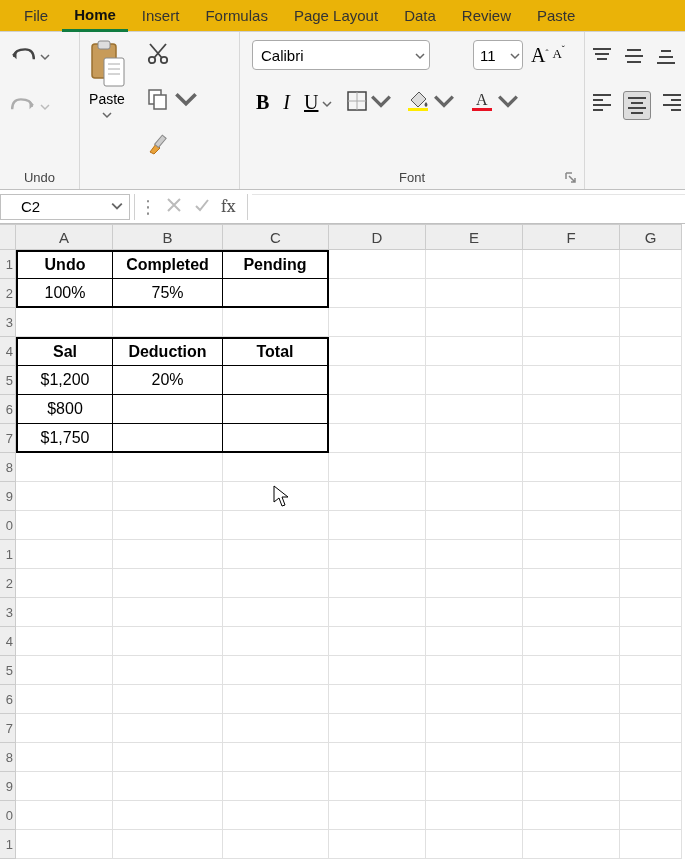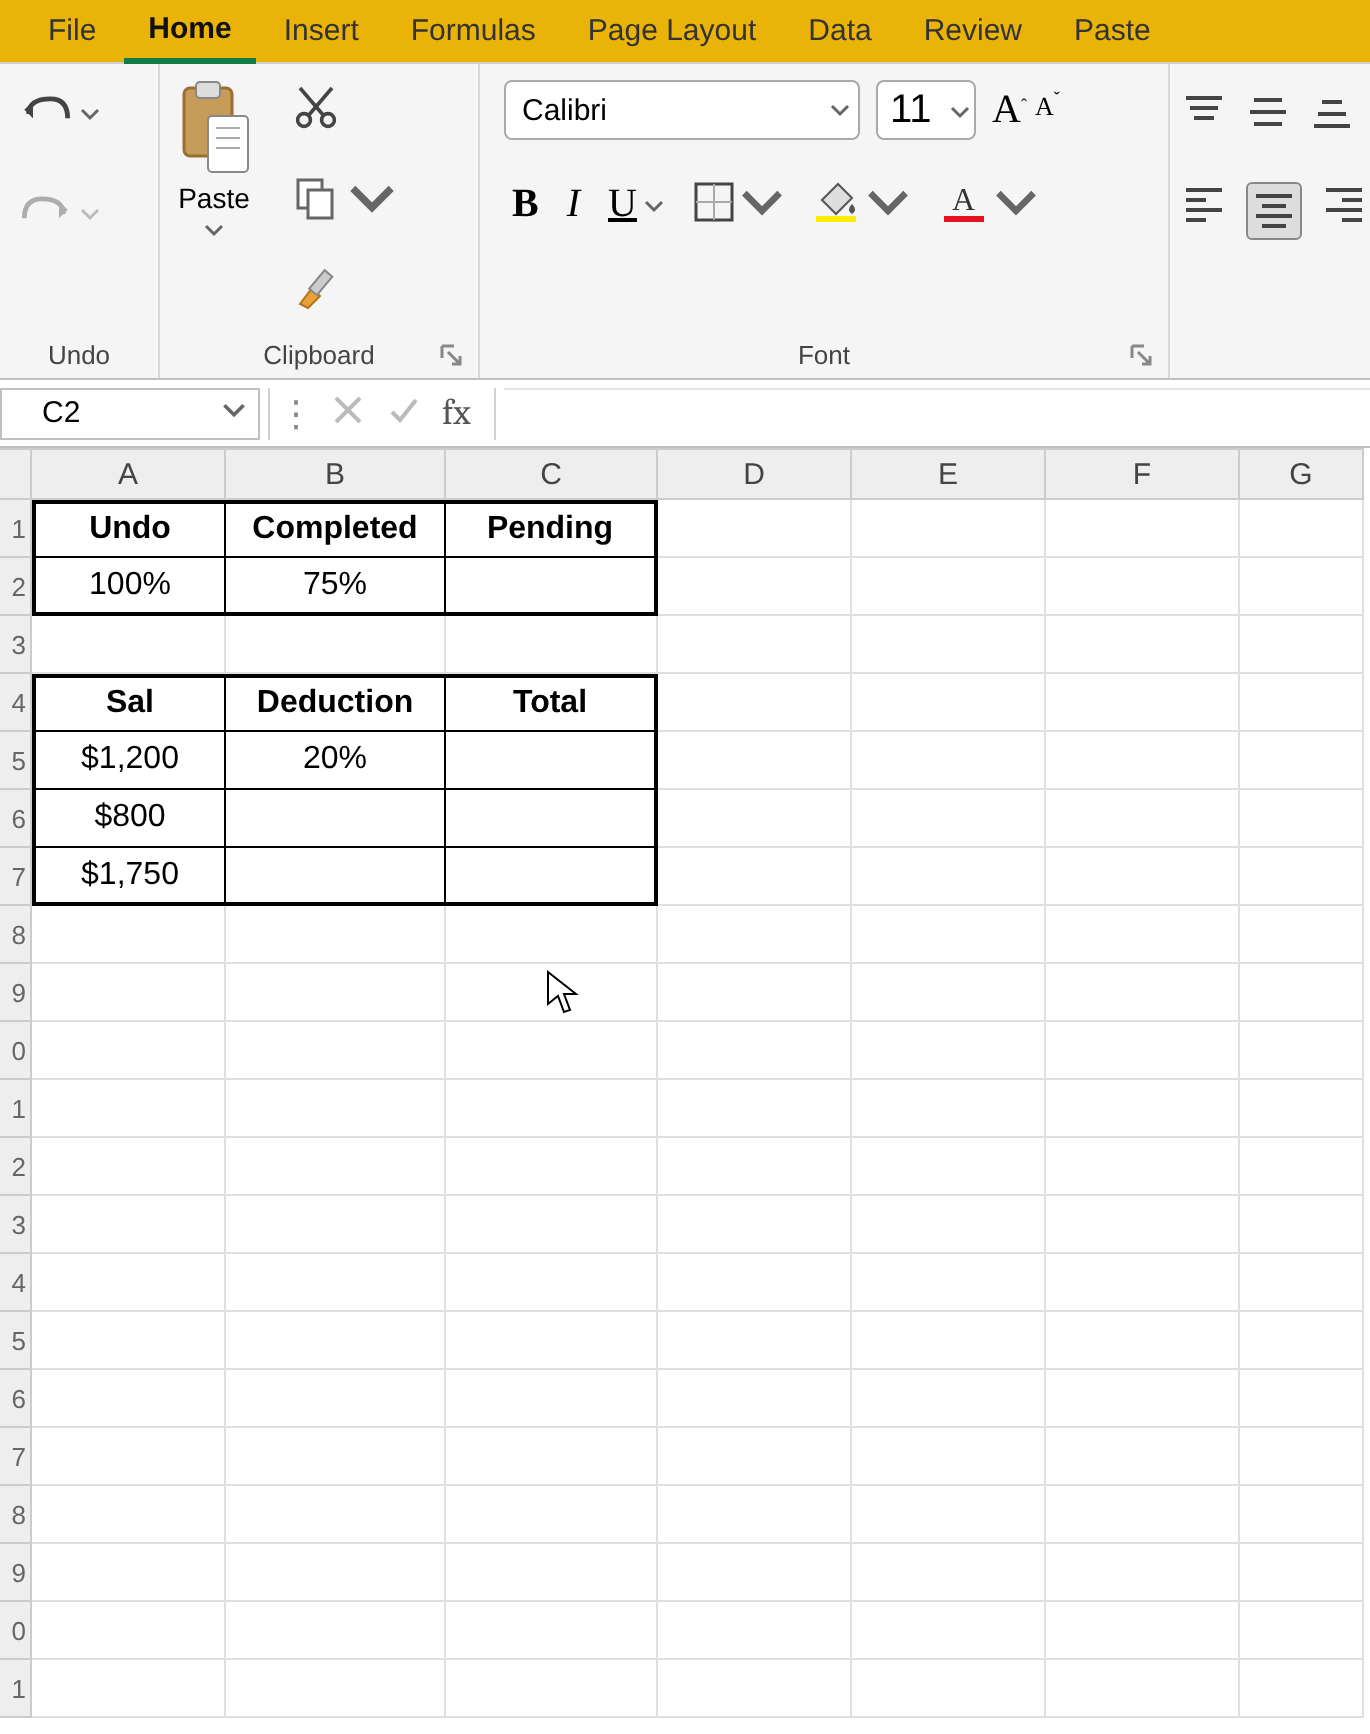--- a/index.html
+++ b/index.html
@@ -24,21 +24,21 @@
   .paste-col { display: flex; flex-direction: column; align-items: center; gap: 0; }
   .paste-col .paste-icon svg { width: 42px; height: 48px; }
   .paste-col .paste-label { font-size: 14px; margin-top: 0; }
   .clip-tools { display: flex; flex-direction: column; gap: 18px; padding-top: 2px; }
   .clip-tools .tool svg { width: 24px; height: 24px; }
   .clip-tools .tool { display: flex; align-items: center; gap: 4px; }
   
   .font-group { flex: 1; min-width: 320px; justify-content: space-between; }
   .font-row1 { display: flex; align-items: center; gap: 8px; padding: 4px 6px 0 6px; }
   .font-select { width: 178px; height: 30px; border: 1px solid #aaa; border-radius: 4px; background: #fff; font-size: 15px; padding-left: 8px; display: flex; align-items: center; justify-content: space-between; padding-right: 4px; }
-  .size-select { width: 50px; height: 30px; border: 1px solid #aaa; border-radius: 4px; background: #fff; font-size: 20px; padding-left: 6px; display: flex; align-items: center; justify-content: space-between; padding-right: 2px; }
+  .size-select { width: 50px; height: 30px; border: 1px solid #aaa; border-radius: 4px; background: #fff; font-size: 15px; padding-left: 6px; display: flex; align-items: center; justify-content: space-between; padding-right: 2px; margin-left: 35px; }
   .grow-shrink { display: flex; gap: 4px; }
   .grow-shrink span { font-family: "Times New Roman", serif; }
   .growA { font-size: 20px; } .shrinkA { font-size: 13px; }
   .sup-caret { font-size: 9px; vertical-align: super; }
   .font-row2 { display: flex; align-items: center; gap: 14px; padding: 20px 6px 0 10px; }
   .btn-bold { font-weight: 900; font-size: 20px; font-family: "Times New Roman", serif; }
   .btn-italic { font-style: italic; font-size: 20px; font-family: "Times New Roman", serif; }
   .btn-underline { text-decoration: underline; font-size: 20px; font-family: "Times New Roman", serif; display:flex; align-items:center; gap:4px;}
   .border-btn, .fill-btn, .fontcolor-btn { display: flex; align-items: center; gap: 2px; }
   .border-btn svg { width: 22px; height: 22px; }
@@ -159,26 +159,20 @@
               </svg></span>
         </div>
         <div class="tool">
           <span><svg viewBox="0 0 24 24">
                 <path d="M4 20 L10 12 L14 16 L8 22 Z" fill="#e8a23a" stroke="#b87015"></path>
                 <rect x="12" y="3" width="5" height="12" transform="rotate(40 14 9)" fill="#ccc" stroke="#888"></rect>
               </svg></span>
         </div>
       </div>
     </div>
-    <div class="ribbon-group-label"><span>Clipboard</span>
-      <span class="launcher"><svg viewBox="0 0 14 14">
-            <path d="M2 2 L2 8 M2 2 L8 2" stroke="#888" stroke-width="1.5" fill="none"></path>
-            <path d="M5 5 L11 11 M11 7 L11 11 L7 11" stroke="#888" stroke-width="1.5" fill="none"></path>
-          </svg></span>
-    </div>
   </div>
 
   <div class="ribbon-group font-group">
     <div>
     <div class="font-row1">
       <div class="font-select">
         <span>Calibri</span>
         <span class="caret-down"><svg viewBox="0 0 10 10">
                 <path d="M1 3 L5 7 L9 3" fill="none" stroke="#666" stroke-width="1.5"></path>
               </svg></span>

